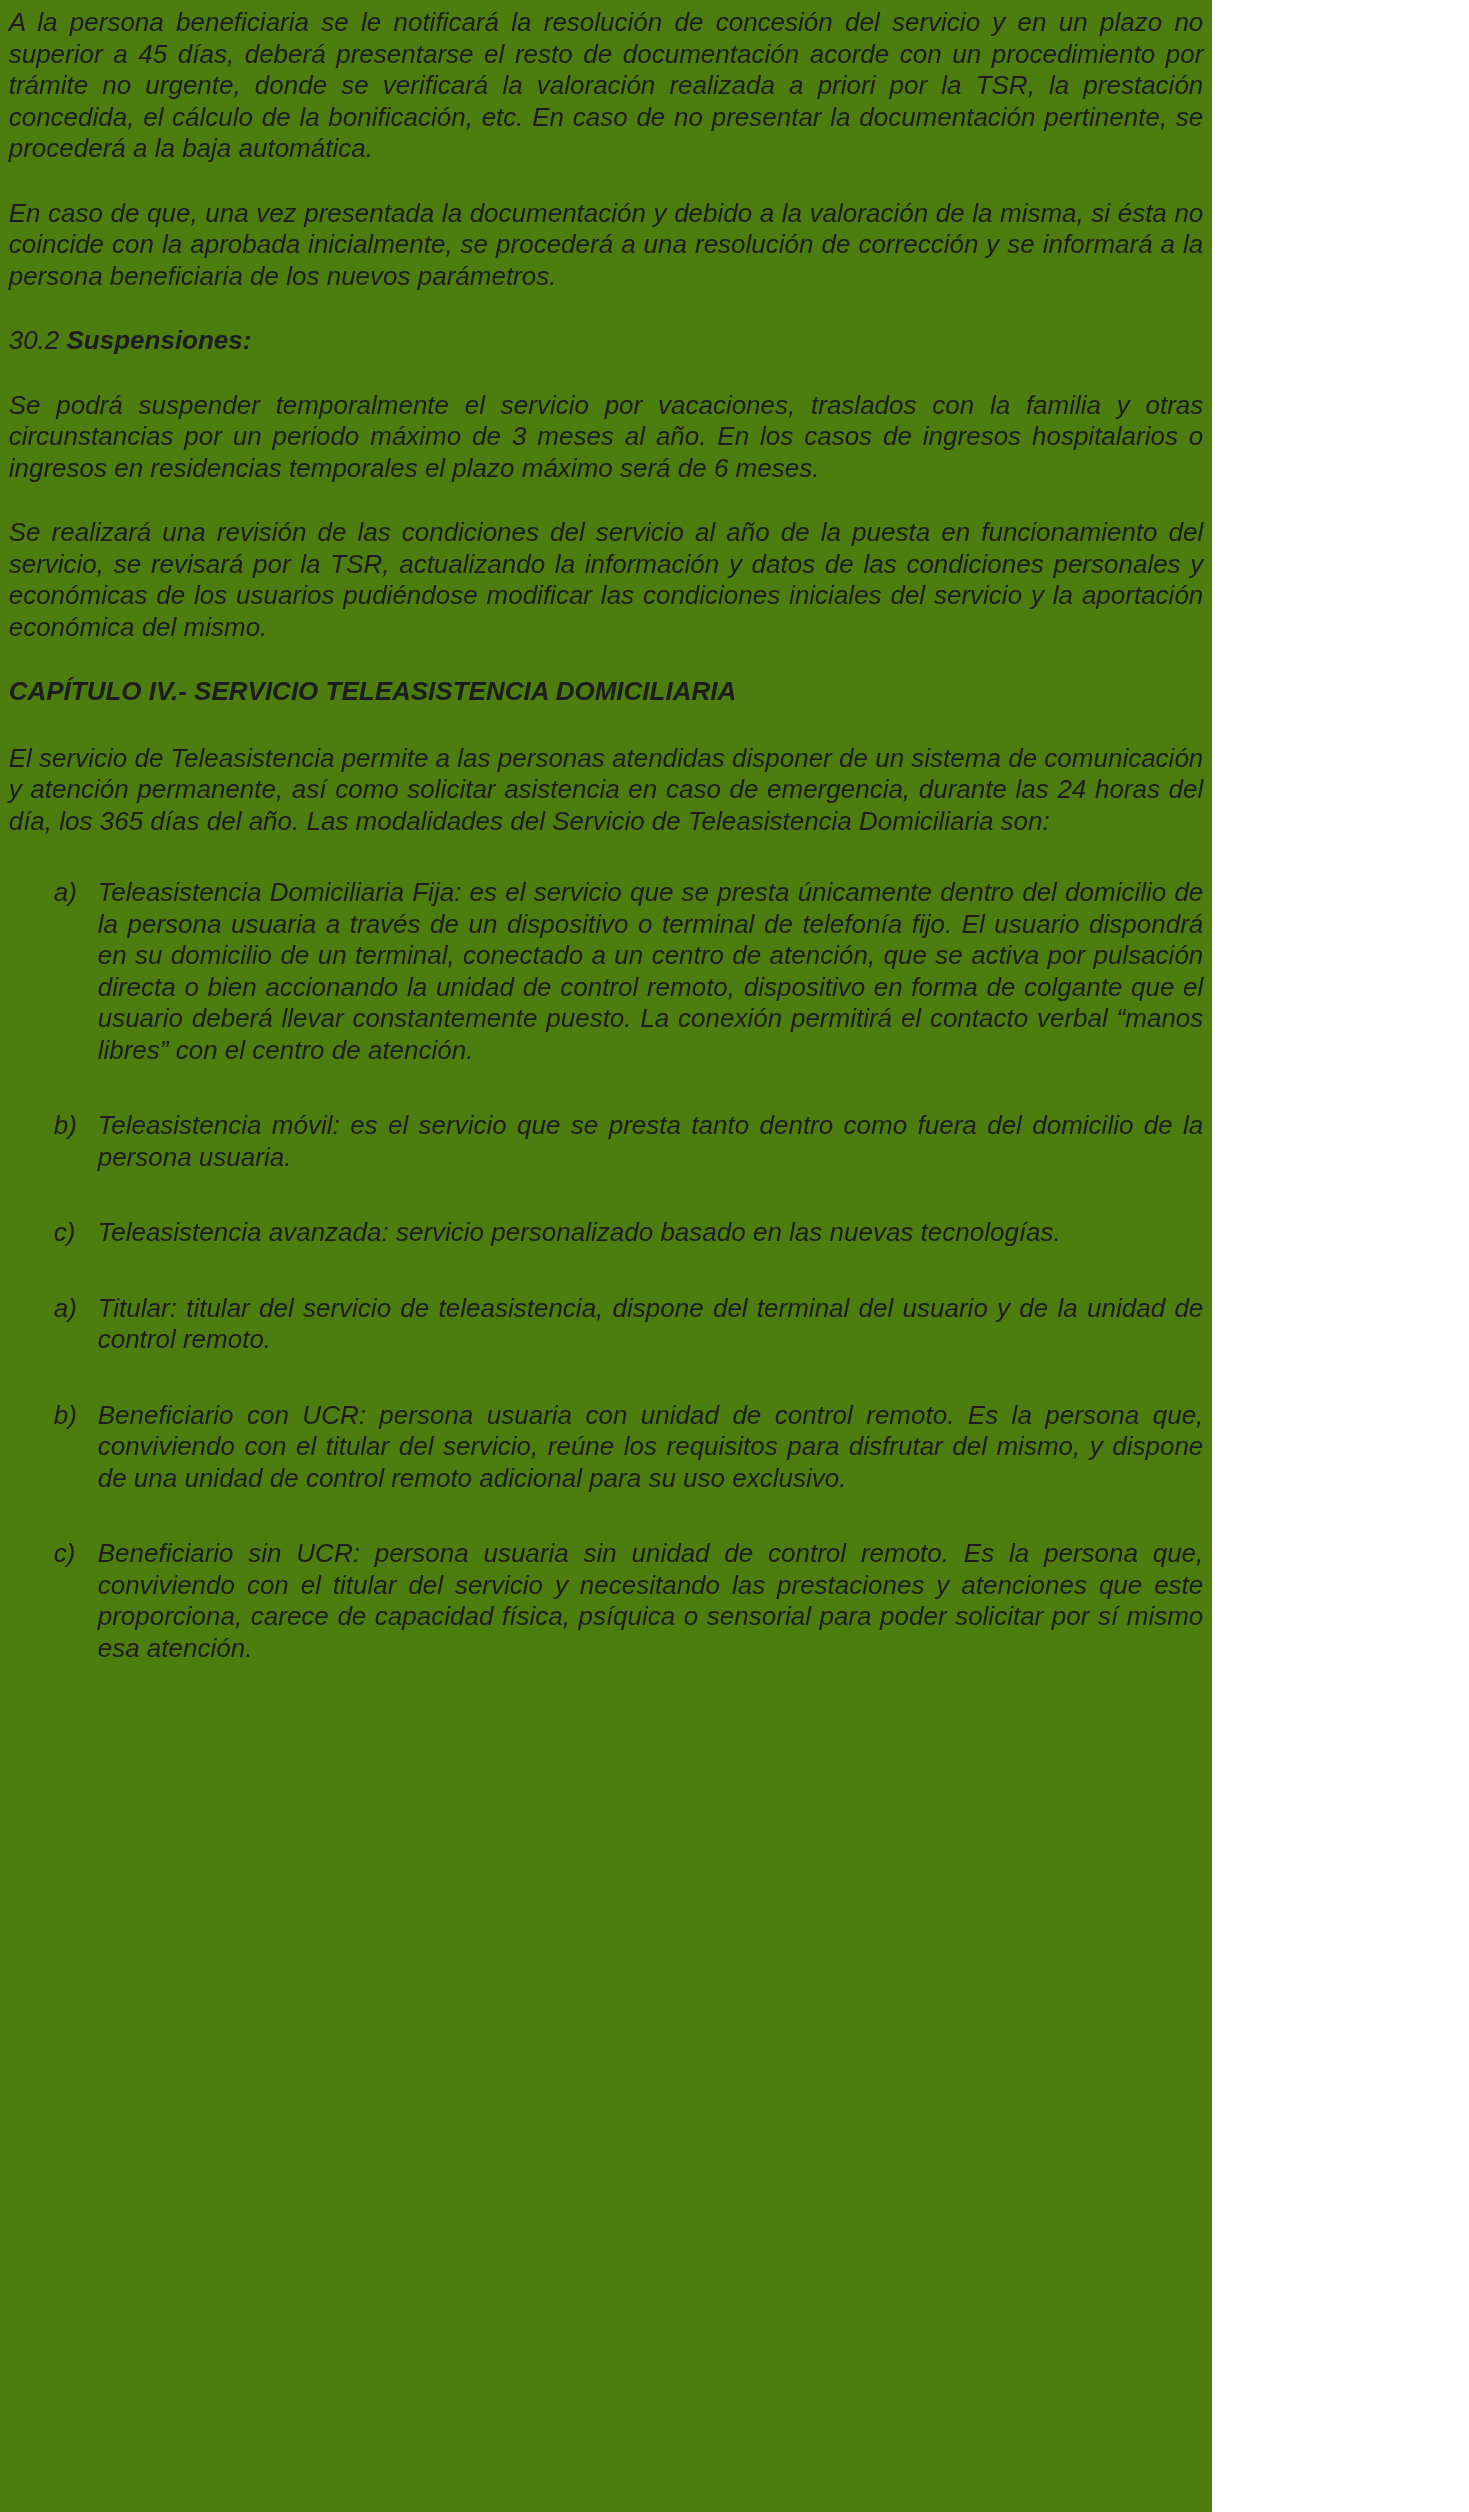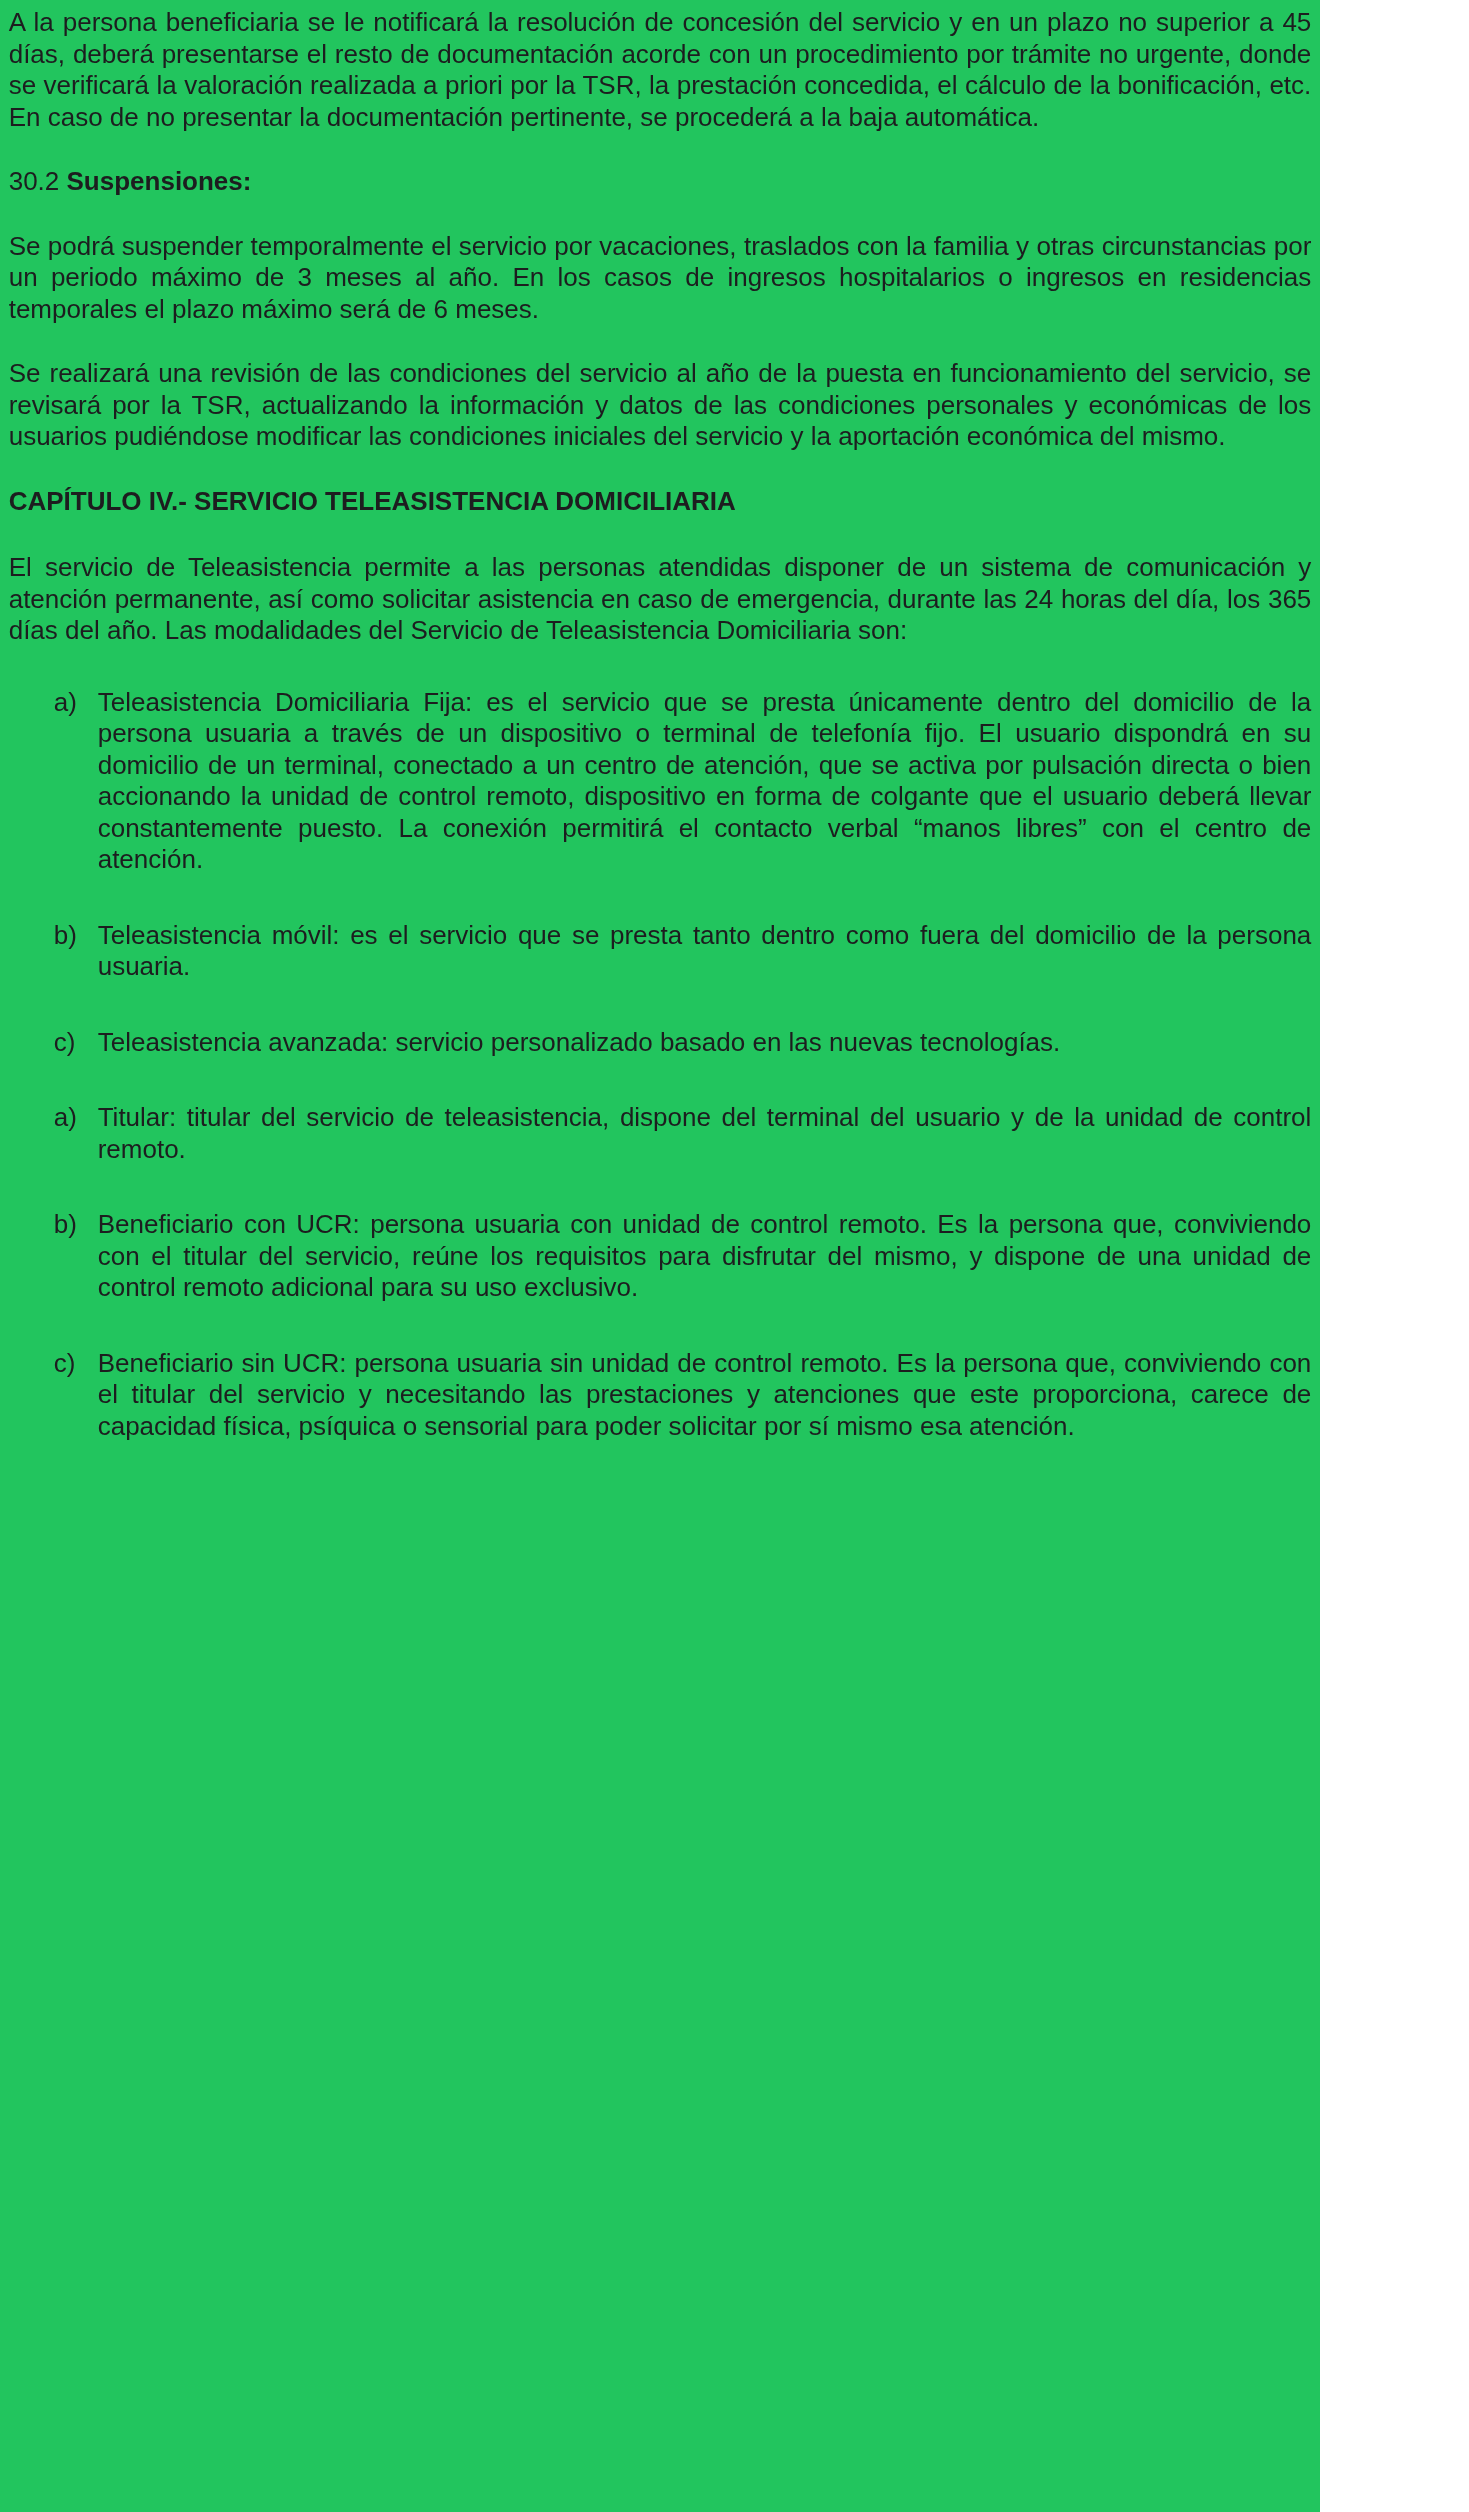--- a/index.html
+++ b/index.html
@@ -1,29 +1,30 @@
 <!DOCTYPE html>
 <html lang="es" style="font-size:14px"><head>
 <meta charset="utf-8">
 <style>
   html, body {
     margin: 0;
     padding: 0;
     background: #ffffff;
   }
   .page {
-    width: 1320px;
+    width: 1212px;
     min-height: 2512px;
     box-sizing: border-box;
-    background: #22c55e;
+    background: #4d7c0f;
     padding: 7px 8.7px 35px 8.7px;
     font-family: "Liberation Sans", sans-serif;
     font-size: 26px;
     line-height: 31.5px;
     color: #1d1d1f;
+    font-style: italic;
   }
   .para {
     margin: 0 0 33px 0;
     text-align: justify;
   }
   .heading {
     margin: 0 0 33px 0;
     text-align: left;
   }
   .heading .bold-part {
@@ -54,20 +55,21 @@
     margin-top: 40px;
   }
 </style>
 </head>
 <body>
 
 <div class="page">
 
   <p class="para">A la persona beneficiaria se le notificará la resolución de concesión del servicio y en un plazo no superior a 45 días, deberá presentarse el resto de documentación acorde con un procedimiento por trámite no urgente, donde se verificará la valoración realizada a priori por la TSR, la prestación concedida, el cálculo de la bonificación, etc. En caso de no presentar la documentación pertinente, se procederá a la baja automática.</p>
 
+  <p class="para">En caso de que, una vez presentada la documentación y debido a la valoración de la misma, si ésta no coincide con la aprobada inicialmente, se procederá a una resolución de corrección y se informará a la persona beneficiaria de los nuevos parámetros.</p>
 
   <p class="heading"><span class="prefix-part">30.2 </span><span class="bold-part">Suspensiones:</span></p>
 
   <p class="para">Se podrá suspender temporalmente el servicio por vacaciones, traslados con la familia y otras circunstancias por un periodo máximo de 3 meses al año. En los casos de ingresos hospitalarios o ingresos en residencias temporales el plazo máximo será de 6 meses.</p>
 
 
   <p class="para">Se realizará una revisión de las condiciones del servicio al año de la puesta en funcionamiento del servicio, se revisará por la TSR, actualizando la información y datos de las condiciones personales y económicas de los usuarios pudiéndose modificar las condiciones iniciales del servicio y la aportación económica del mismo.</p>
 
   <p class="bold-heading">CAPÍTULO IV.- SERVICIO TELEASISTENCIA DOMICILIARIA</p>
 

